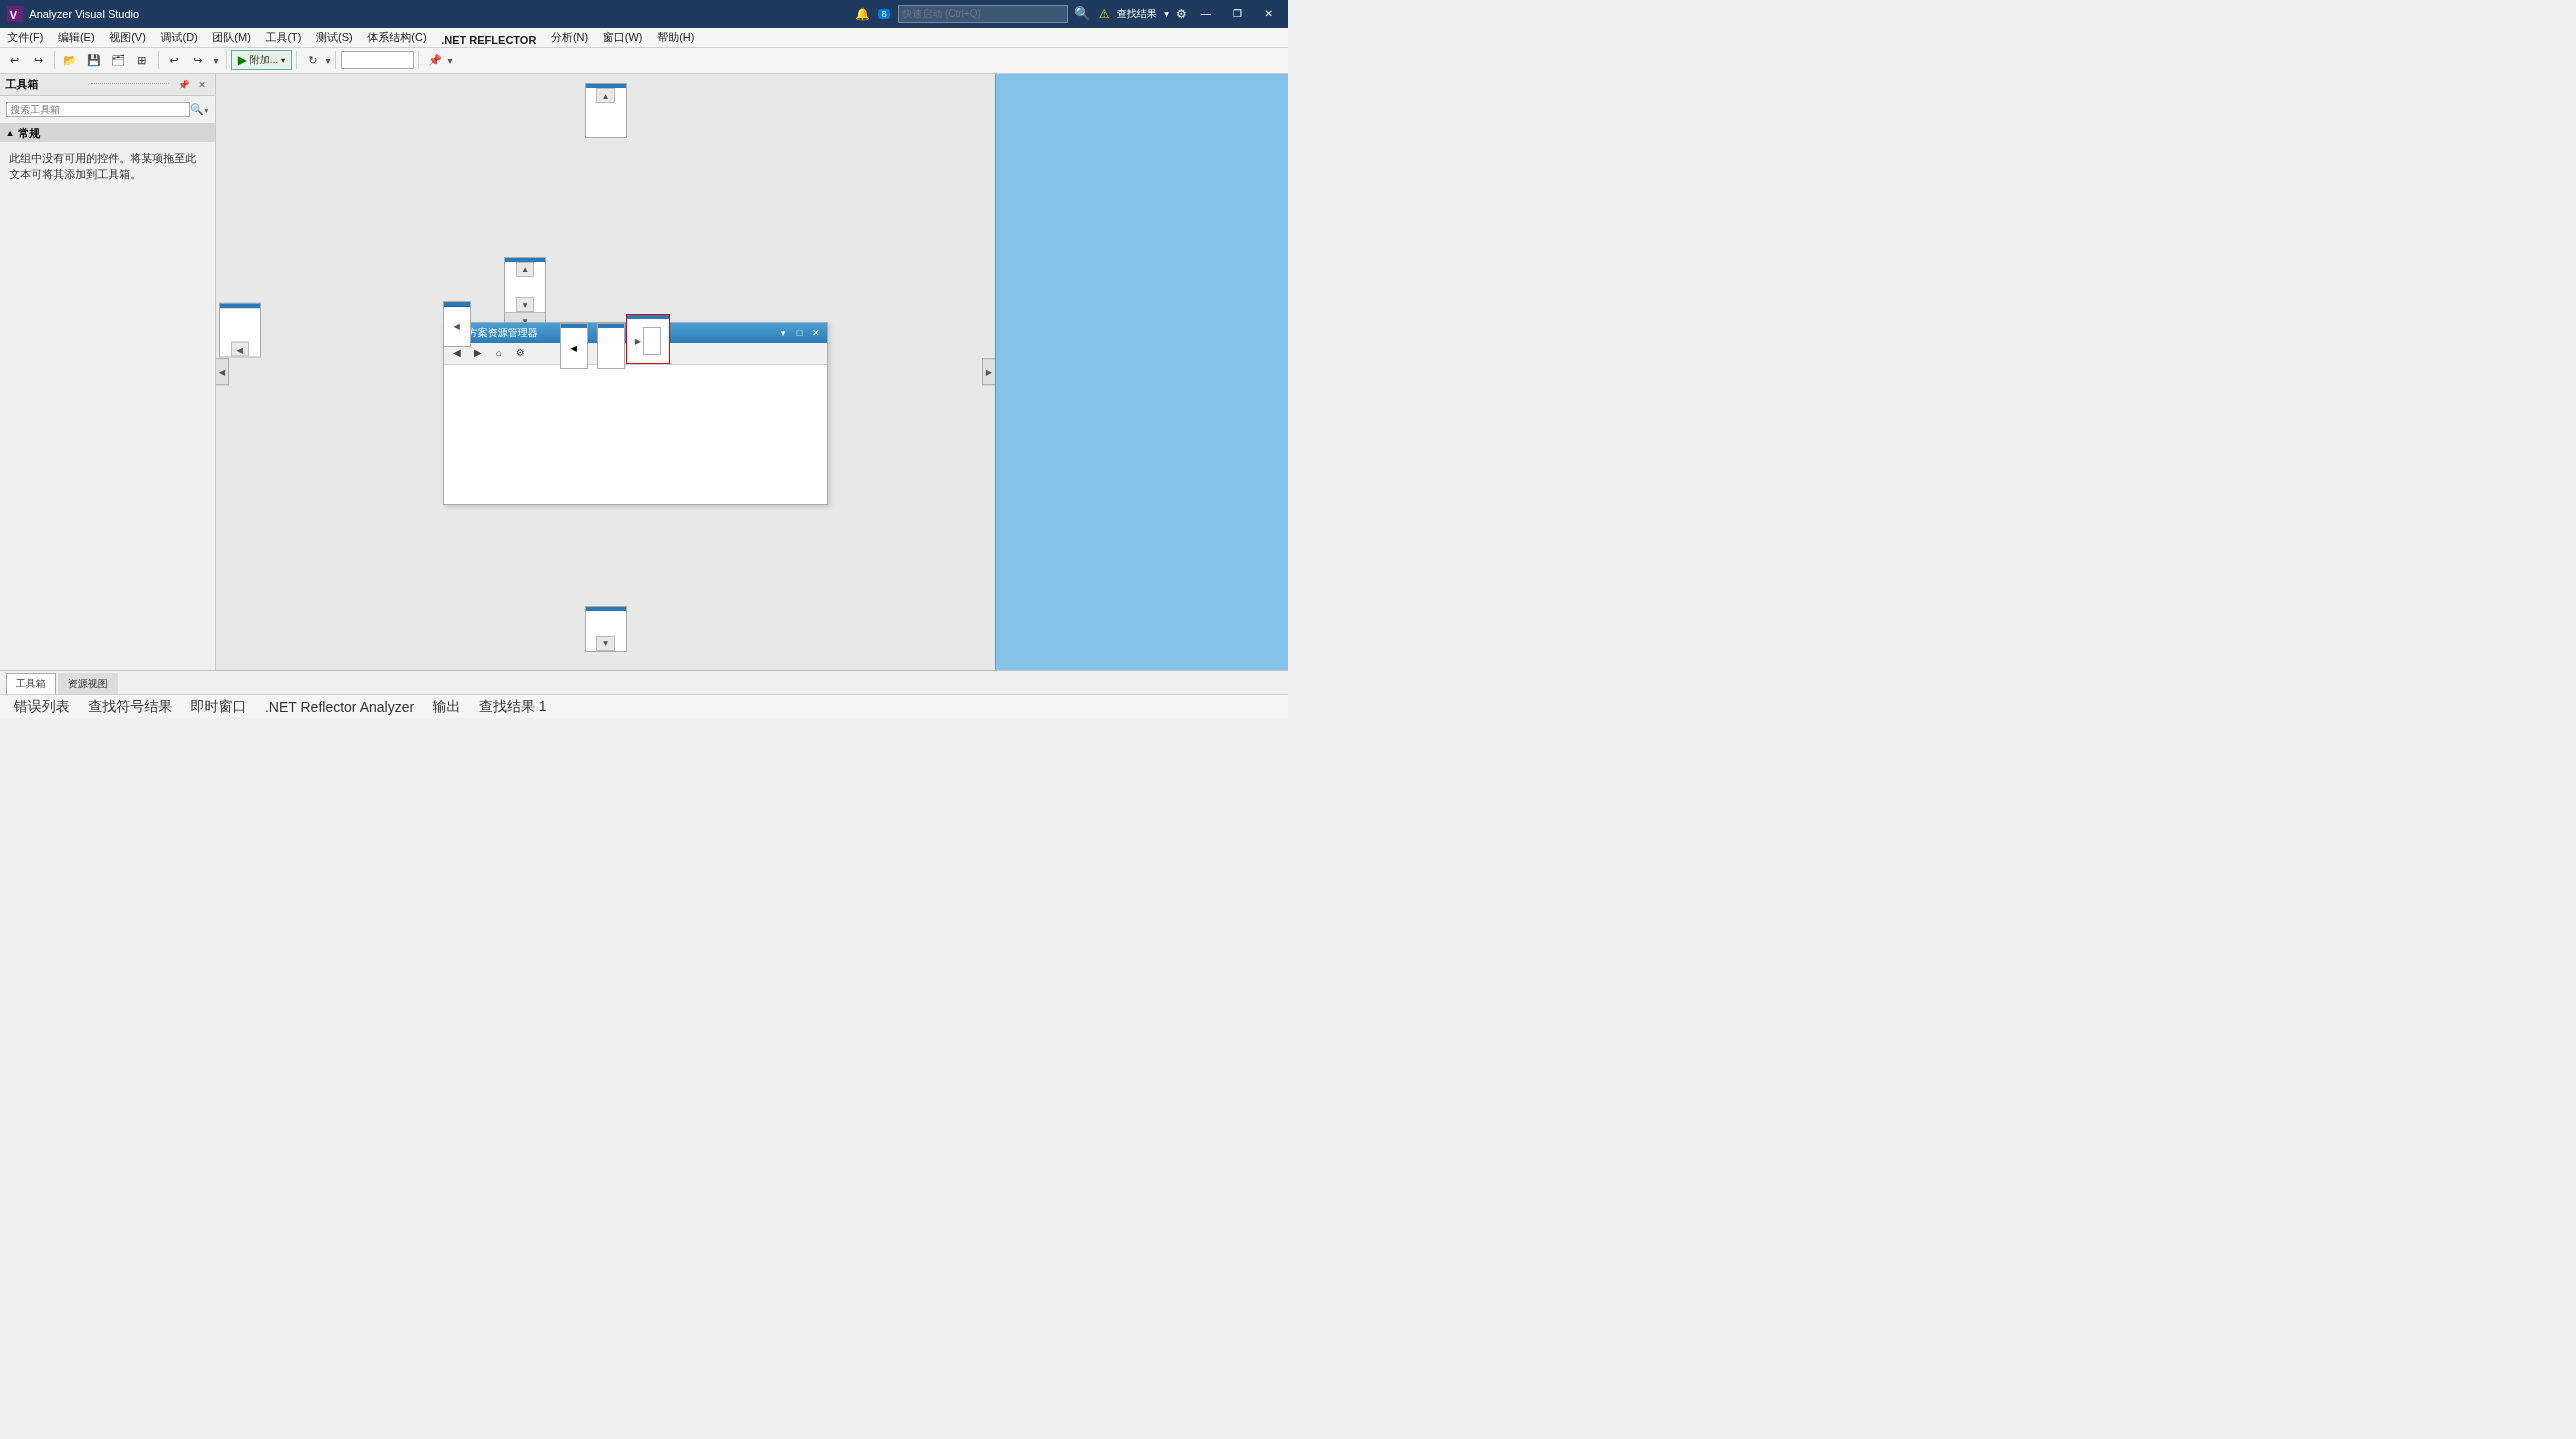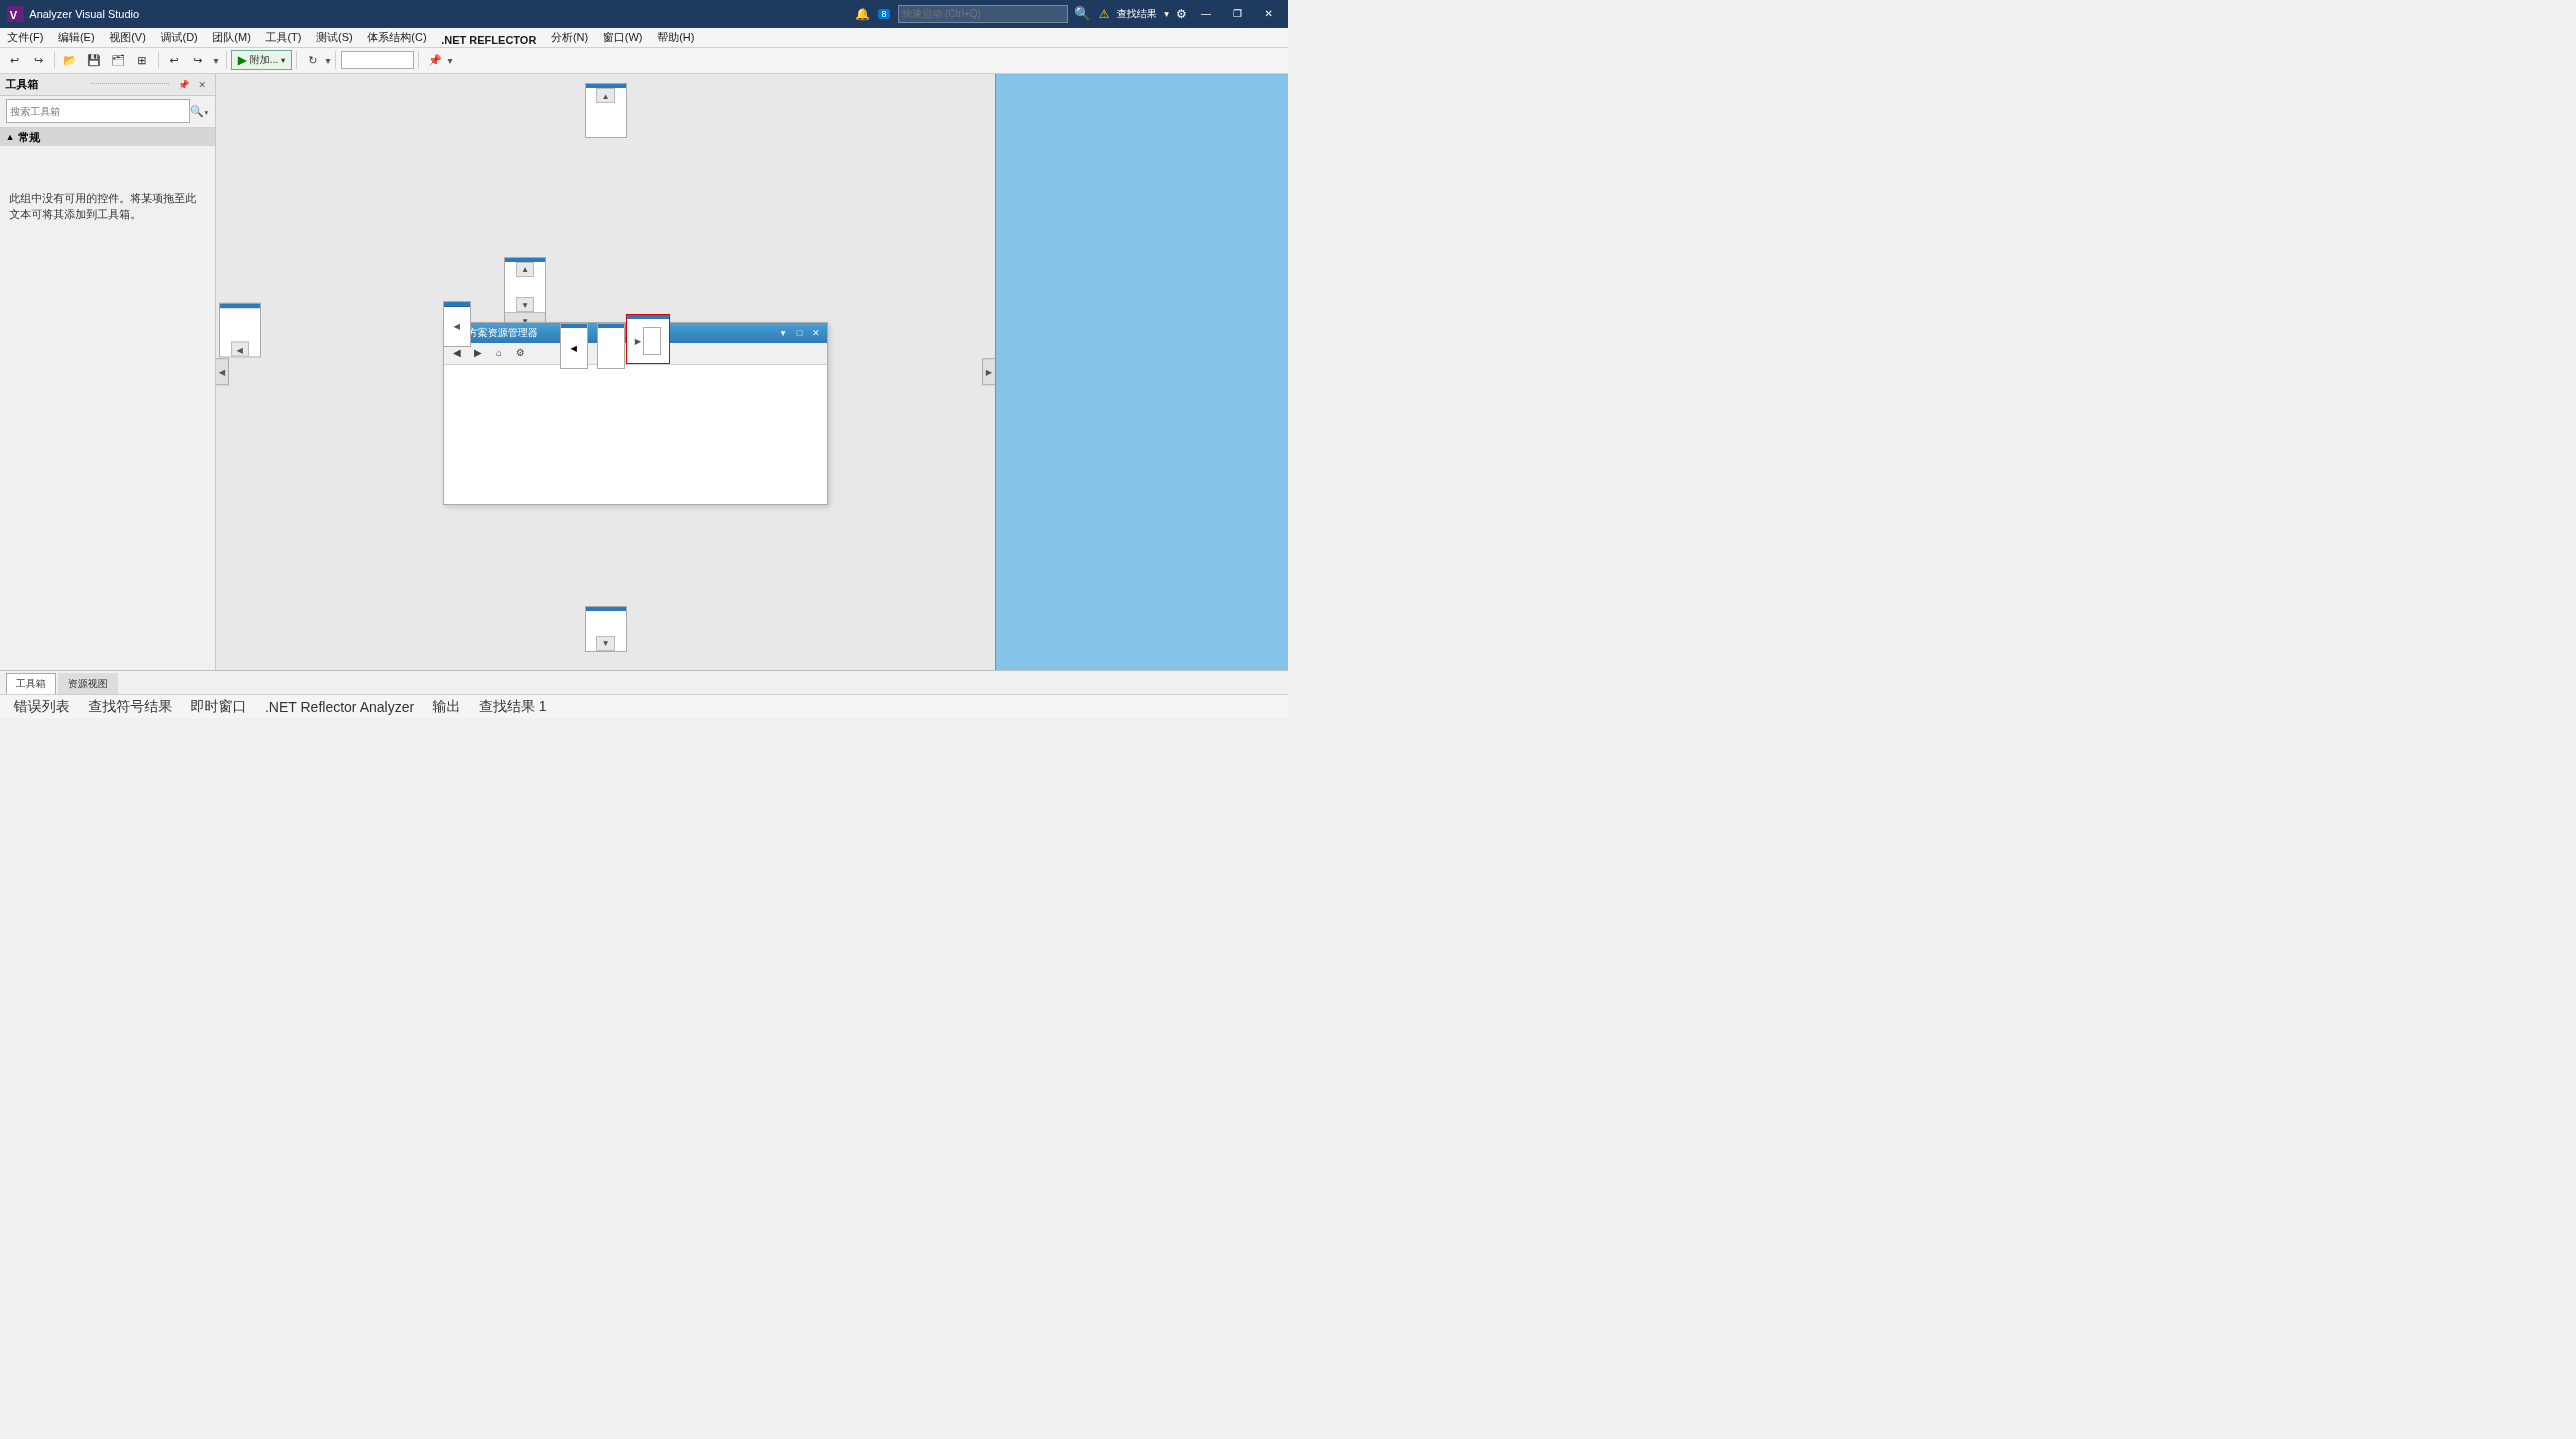--- a/index.html
+++ b/index.html
@@ -470,28 +470,28 @@
 <div class="main-layout" style="height: calc(720px - 27.5px - 22px - 26px - 24px - 24px);">
 
   <div class="toolbox-panel">
     <div class="toolbox-header">
       <span class="toolbox-title">工具箱</span>
       <div style="flex:1;height:1.8px;border-top:0.9px dotted #aaa;margin:0 3.7px;"></div>
       <button class="toolbox-header-btn">📌</button>
       <button class="toolbox-header-btn">✕</button>
     </div>
     <div class="toolbox-search">
-      <input type="text" class="toolbox-search-input" style="flex: 1 1 0%; height: 24px; border: 0.9px solid rgb(171, 171, 171); padding: 0px 3.7px; font-size: 10px;" placeholder="搜索工具箱">
+      <input type="text" class="toolbox-search-input" style="flex: 1 1 0%; height: 15px; border: 0.9px solid rgb(171, 171, 171); padding: 0px 3.7px; font-size: 10px;" placeholder="搜索工具箱">
       <button class="toolbox-search-btn">🔍<span style="font-size:7.3px;">▾</span></button>
     </div>
     <div class="toolbox-section-header">
       <span style="font-size:9.2px;">▲</span>
       <span>常规</span>
     </div>
-    <div class="toolbox-empty-text" style="white-space:pre-line;margin-top:36px;">此组中没有可用的控件。将某项拖至此
+    <div class="toolbox-empty-text" style="white-space:pre-line;">此组中没有可用的控件。将某项拖至此
 文本可将其添加到工具箱。</div>
   </div>
 
   <div class="left-collapse-btn">
     <span>◀</span>
   </div>
 
   <div class="canvas-area">
 
     <div class="small-widget" style="top: 9.2px; left: 50%; transform: translateX(-50%); width: 42px; min-height: 55px;">

